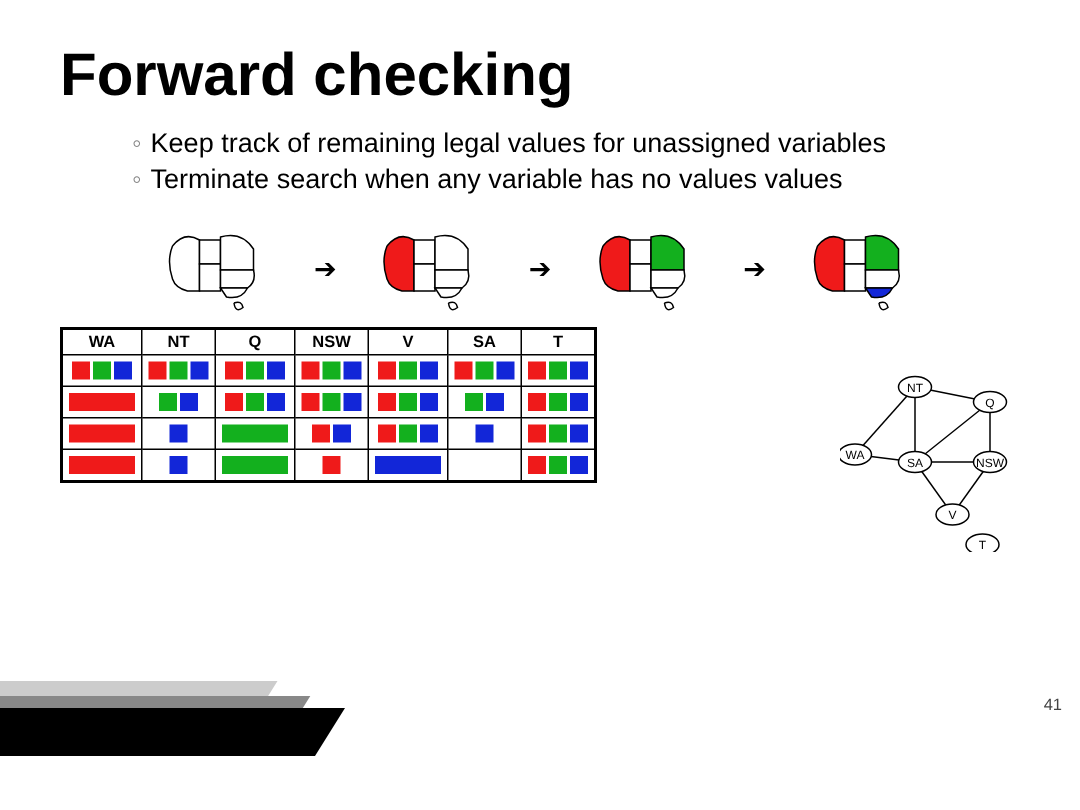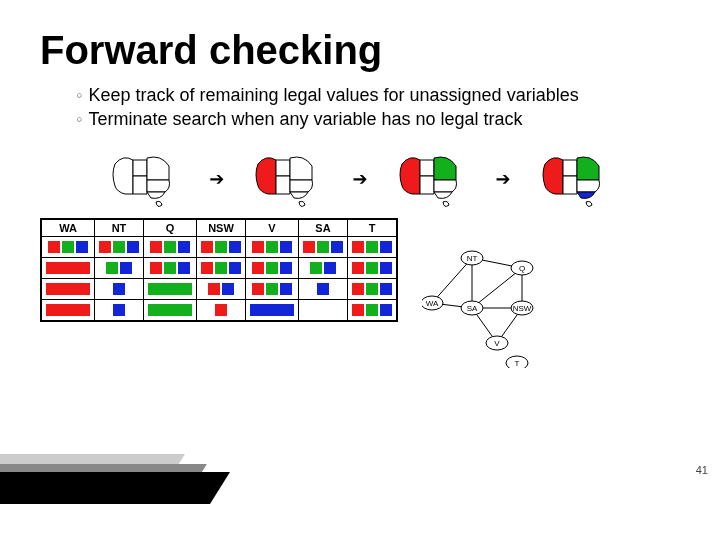--- a/index.html
+++ b/index.html
@@ -1,45 +1,45 @@
 <!DOCTYPE html>
 <html><head>
 <meta charset="utf-8">
 <style>
   html,body{margin:0;padding:0;width:720px;height:540px;background:#fff;font-family:"Segoe UI",Arial,sans-serif;color:#000;overflow:hidden}
   .slide{position:relative;width:720px;height:484px;padding:28px 40px 0 40px;box-sizing:border-box}
   h1{margin:0 0 10px 0;font-size:40px;font-weight:700;letter-spacing:0}
   .bullet{font-size:20px;margin:8px 0 4px 2px}
   .bullet .box{display:inline-block;width:11px;height:11px;border:1.5px solid #000;margin-right:6px;vertical-align:-1px}
-  .sub{font-size:18px;margin-left:36px;line-height:1.35}
+  .sub{font-size:18px;margin-left:48px;line-height:1.35}
   .sub .ang{color:#888;margin-right:6px}
   .figure{margin-top:18px;text-align:center}
   .maps{display:flex;justify-content:center;gap:28px;margin-bottom:10px}
-  .main-row{display:flex;justify-content:flex-start;align-items:flex-start}
+  .main-row{display:flex;justify-content:space-between;align-items:flex-start}
   .tbl{border:2px solid #000;border-collapse:collapse;font-family:Arial,sans-serif;font-size:11px}
   .tbl th{border:1px solid #000;padding:2px 4px;font-weight:bold;background:#fff}
   .tbl td{border:1px solid #000;padding:2px 3px;height:16px;vertical-align:middle}
   .sw{display:inline-block;width:12px;height:12px;margin:0 1px;vertical-align:middle}
   .wide{width:44px;height:12px}
   .graph{margin-left:24px;margin-top:30px}
   .pagenum{position:absolute;right:12px;bottom:8px;font-size:11px;color:#444}
   .deco{position:absolute;left:-40px;bottom:-20px;width:260px;height:70px}
   .deco .d1{position:absolute;left:0;bottom:0;width:260px;height:32px;background:#000;transform:skewX(-32deg)}
   .deco .d2{position:absolute;left:0;bottom:18px;width:240px;height:22px;background:#888;transform:skewX(-32deg)}
   .deco .d3{position:absolute;left:0;bottom:34px;width:220px;height:16px;background:#ccc;transform:skewX(-32deg)}
 </style>
 </head>
 <body>
 
 <div class="slide">
 
   <h1>Forward checking</h1>
 
   <div class="sub"><span class="ang">◦</span><span>Keep track of remaining legal values for unassigned variables</span></div>
-  <div class="sub"><span class="ang">◦</span><span>Terminate search when any variable has no legal track</span></div>
+  <div class="sub"><span class="ang">◦</span><span>Terminate search when any variable has no values values</span></div>
 
   <div class="figure">
 
     <div class="maps" id="maps">
         <svg width="72" height="58">
     <g stroke="#000" stroke-width="1">
       <path d="M6 14 q-4 10 0 22 q2 6 10 8 l8 0 l0 -34 q-10 -6 -18 4" fill="#ffffff"></path>
       <path d="M24 10 l14 0 l0 16 l-14 0 z" fill="#ffffff"></path>
       <path d="M24 26 l14 0 l0 18 l-14 0 z" fill="#ffffff"></path>
       <path d="M38 8 q14 -4 22 8 l0 14 l-22 0 z" fill="#ffffff"></path>

